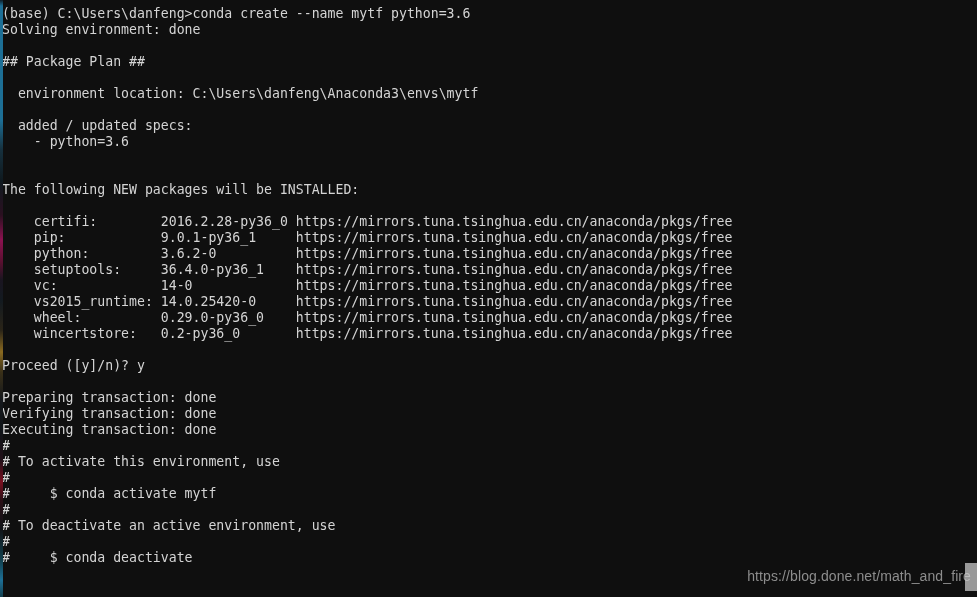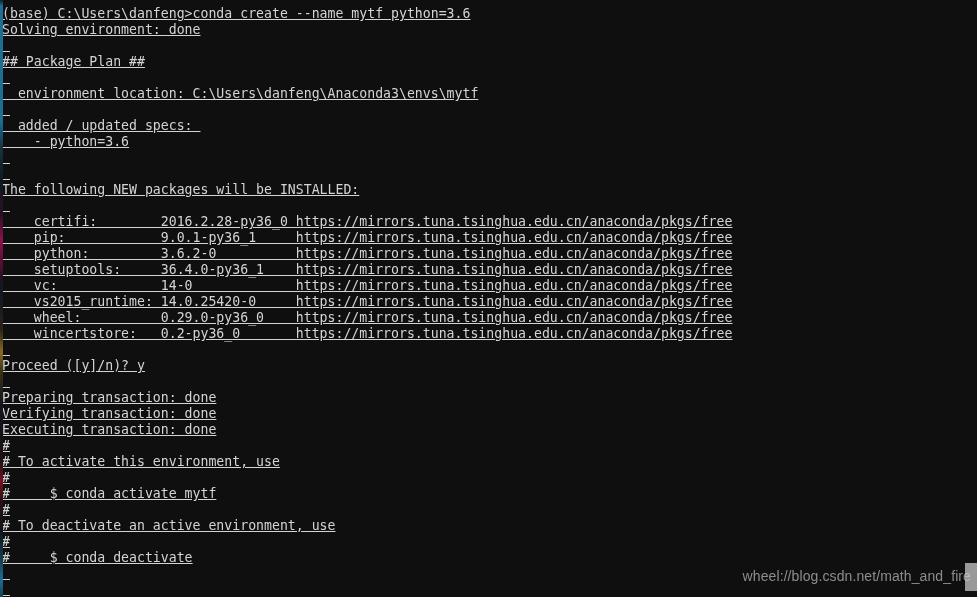--- a/index.html
+++ b/index.html
@@ -53,21 +53,20 @@
     z-index: 5;
     pointer-events: none;
   }
   #screen {
     position: absolute;
     left: 2px;
     top: 6px;
     width: 975px;
     white-space: pre;
     z-index: 2;
-    text-decoration: underline;
   }
   .line {
     height: 16px;
     white-space: pre;
   }
   
   #watermark {
     position: absolute;
     right: 6px;
     bottom: 12px;
@@ -92,16 +91,16 @@
 </style>
 </head>
 <body>
 
 <div id="console">
 
   <div id="edge-strip"></div>
 
   <div id="screen"><div class="line">(base) C:\Users\danfeng&gt;conda create --name mytf python=3.6</div><div class="line">Solving environment: done</div><div class="line">&nbsp;</div><div class="line">## Package Plan ##</div><div class="line">&nbsp;</div><div class="line">  environment location: C:\Users\danfeng\Anaconda3\envs\mytf</div><div class="line">&nbsp;</div><div class="line">  added / updated specs: </div><div class="line">    - python=3.6</div><div class="line">&nbsp;</div><div class="line">&nbsp;</div><div class="line">The following NEW packages will be INSTALLED:</div><div class="line">&nbsp;</div><div class="line">    certifi:        2016.2.28-py36_0 https://mirrors.tuna.tsinghua.edu.cn/anaconda/pkgs/free</div><div class="line">    pip:            9.0.1-py36_1     https://mirrors.tuna.tsinghua.edu.cn/anaconda/pkgs/free</div><div class="line">    python:         3.6.2-0          https://mirrors.tuna.tsinghua.edu.cn/anaconda/pkgs/free</div><div class="line">    setuptools:     36.4.0-py36_1    https://mirrors.tuna.tsinghua.edu.cn/anaconda/pkgs/free</div><div class="line">    vc:             14-0             https://mirrors.tuna.tsinghua.edu.cn/anaconda/pkgs/free</div><div class="line">    vs2015_runtime: 14.0.25420-0     https://mirrors.tuna.tsinghua.edu.cn/anaconda/pkgs/free</div><div class="line">    wheel:          0.29.0-py36_0    https://mirrors.tuna.tsinghua.edu.cn/anaconda/pkgs/free</div><div class="line">    wincertstore:   0.2-py36_0       https://mirrors.tuna.tsinghua.edu.cn/anaconda/pkgs/free</div><div class="line">&nbsp;</div><div class="line">Proceed ([y]/n)? y</div><div class="line">&nbsp;</div><div class="line">Preparing transaction: done</div><div class="line">Verifying transaction: done</div><div class="line">Executing transaction: done</div><div class="line">#</div><div class="line"># To activate this environment, use</div><div class="line">#</div><div class="line">#     $ conda activate mytf</div><div class="line">#</div><div class="line"># To deactivate an active environment, use</div><div class="line">#</div><div class="line">#     $ conda deactivate</div><div class="line">&nbsp;</div><div class="line">&nbsp;</div></div>
 
-  <div id="watermark">wheel://blog.csdn.net/math_and_fire</div>
+  <div id="watermark">https://blog.done.net/math_and_fire</div>
   <div id="watermark-fade"></div>
 
 </div>
 
 </body></html>

